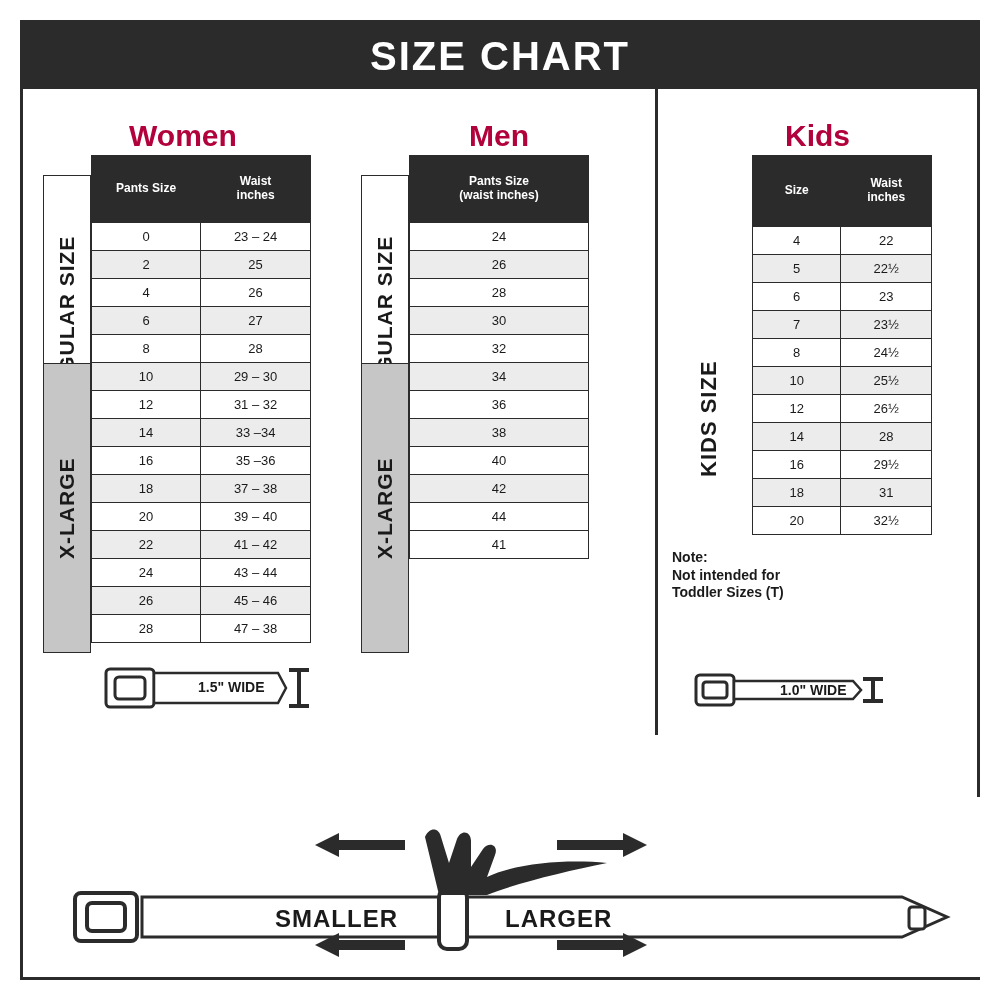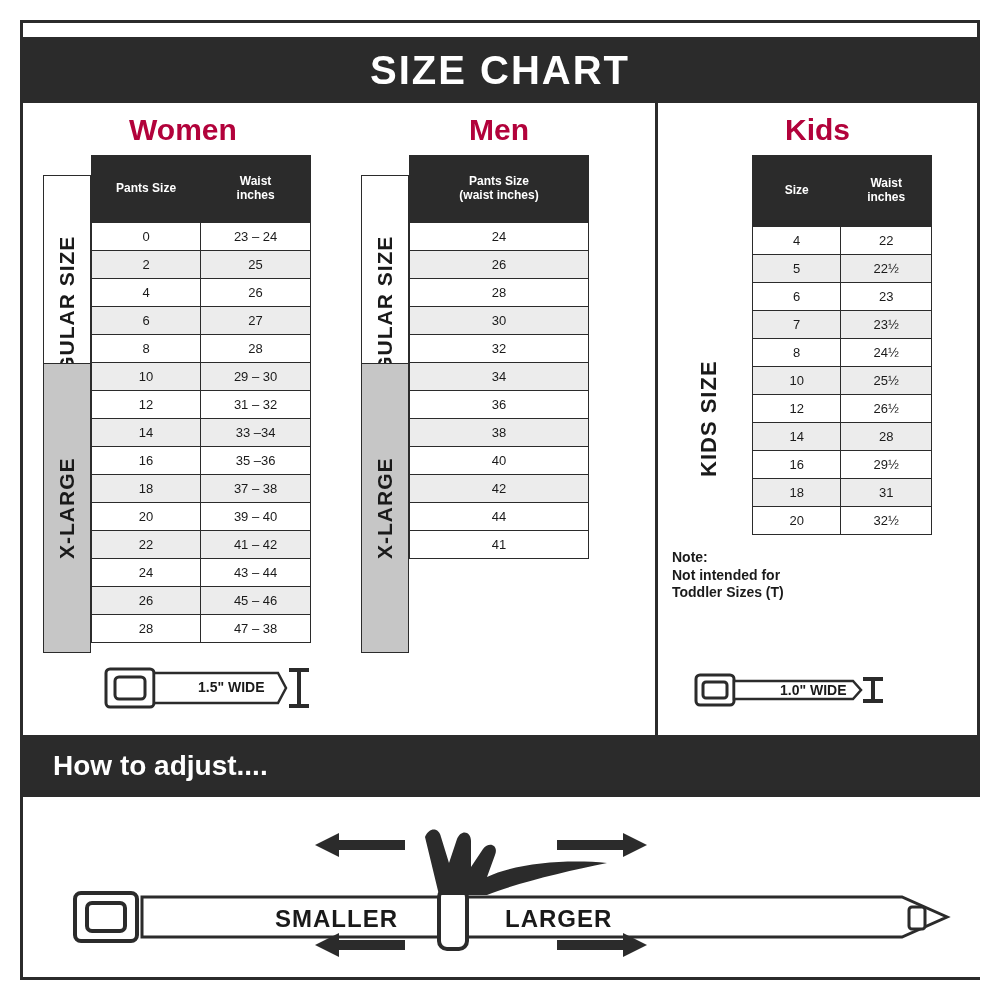--- a/index.html
+++ b/index.html
@@ -29,21 +29,21 @@
     left: 20px; top: 20px;
     width: 960px;
     height: 960px;
     border: 3px solid #2b2b2b;
     box-sizing: border-box;
     background: #fff;
   }
   
   .title-bar {
     position: absolute;
-    left: 0; top: 14px;
+    left: 0; top: 0;
     width: 100%;
     height: 66px;
     background: #2b2b2b;
     display: flex;
     align-items: center;
     justify-content: center;
     text-align: right;
   }
   .title-bar .title {
     color: #ffffff;
@@ -56,21 +56,21 @@
     position: absolute;
     left: 0;
     top: 66px;
     width: 100%;
     height: 646px;
     display: flex;
   }
   .panel {
     position: relative;
     box-sizing: border-box;
-    padding-top: 18px;
+    padding-top: 24px;
   }
   .panel.women { width: 320px; }
   .panel.men   { width: 315px; border-right: 3px solid #2b2b2b; }
   .panel.kids  { width: 319px; }
 
   .panel-heading {
     text-align: center;
     color: #b2023b;
     font-size: 30px;
     font-weight: bold;
@@ -419,23 +419,20 @@
           <rect x="10" y="21" width="24" height="16" rx="3" fill="#fff" stroke="#2b2b2b" stroke-width="3"></rect>
           <path d="M41 20 L160 20 L168 29 L160 38 L41 38 Z" fill="#fff" stroke="#2b2b2b" stroke-width="2.5"></path>
           <line x1="180" y1="17" x2="180" y2="41" stroke="#2b2b2b" stroke-width="4"></line>
           <line x1="170" y1="18" x2="190" y2="18" stroke="#2b2b2b" stroke-width="4"></line>
           <line x1="170" y1="40" x2="190" y2="40" stroke="#2b2b2b" stroke-width="4"></line>
         </svg>
         <div class="belt-label" style="position:absolute; left:122px; bottom:37px;">1.0" WIDE</div>
       </div>
     </div>
 
-    <div class="adjust-bar">
-      <div class="adj-title">How to adjust....</div>
-    </div>
 
     <div class="adjust-body">
       <svg width="954" height="180" viewBox="0 0 954 180">
 
         <path d="M95 100 L855 100 L900 120 L855 140 L95 140 Z" fill="#ffffff" stroke="#2b2b2b" stroke-width="3"></path>
 
         <rect x="28" y="96" width="62" height="48" rx="6" fill="#ffffff" stroke="#2b2b2b" stroke-width="4"></rect>
         <rect x="40" y="106" width="38" height="28" rx="5" fill="#ffffff" stroke="#2b2b2b" stroke-width="4"></rect>
 
         <rect x="862" y="110" width="16" height="22" rx="3" fill="#ffffff" stroke="#2b2b2b" stroke-width="3"></rect>

